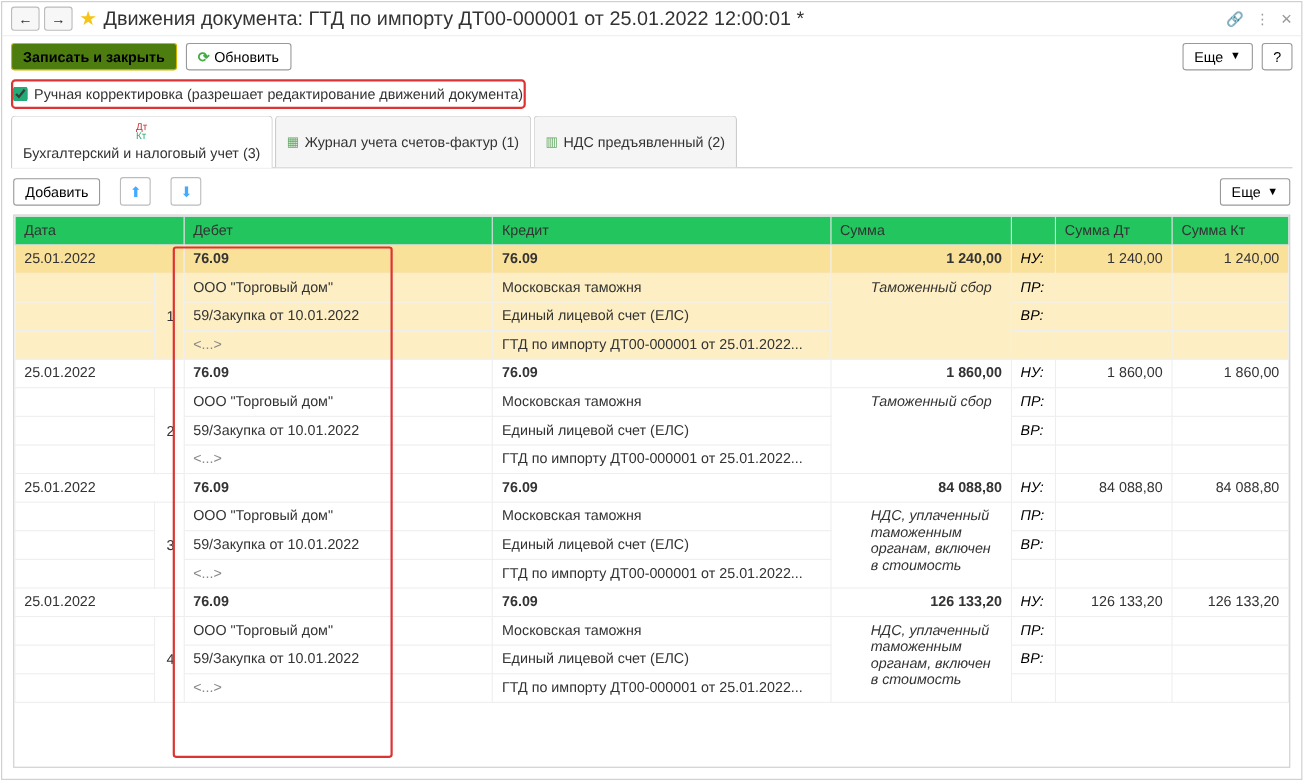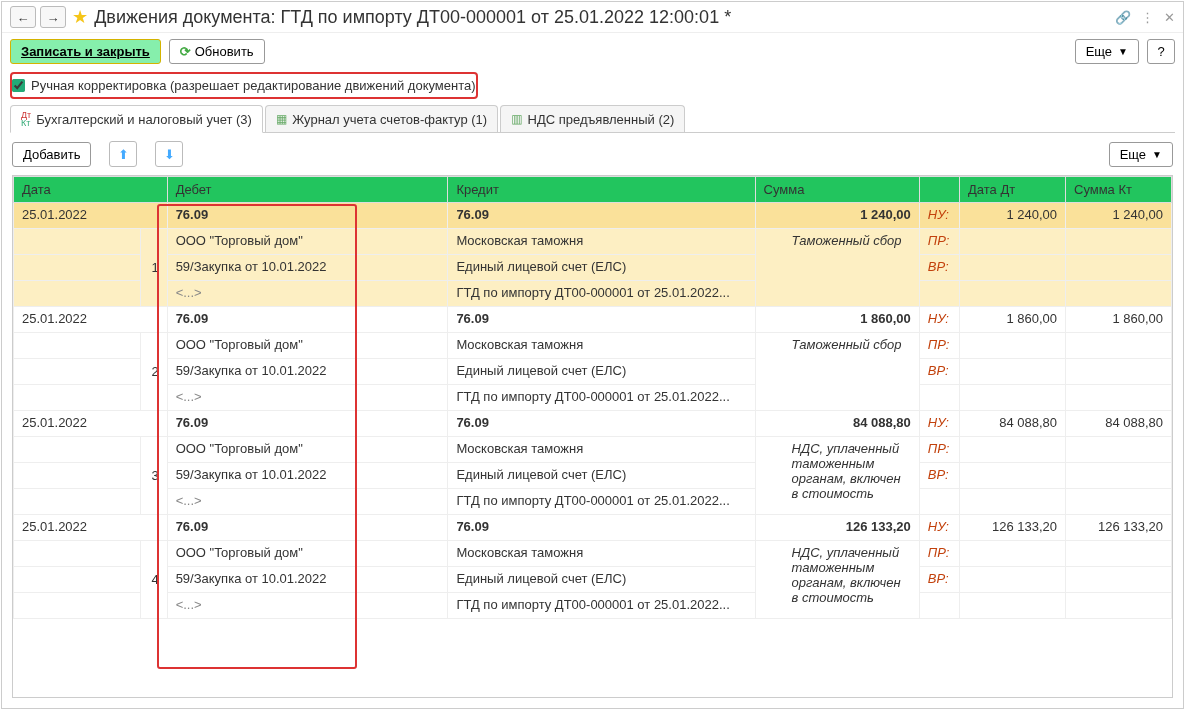--- a/index.html
+++ b/index.html
@@ -51,24 +51,23 @@
     border-radius: 3px;
     padding: 4px 10px;
     background: #fff;
     cursor: pointer;
     display: inline-flex;
     align-items: center;
     gap: 4px;
     font-size: 13px;
   }
   .btn-yellow {
-    background: #86efac;
+    background: #4d7c0f;
     border-color: #d4b300;
     font-weight: bold;
-    text-decoration: underline;
   }
   .btn-more {
     margin-left: auto;
   }
   .btn-help {
     width: 28px;
     justify-content: center;
   }
   .checkbox-row {
     margin: 2px 8px 6px 8px;
@@ -96,20 +95,21 @@
     display: flex;
     align-items: center;
     gap: 5px;
     cursor: pointer;
     font-size: 13px;
   }
   .tab.active {
     background: #fff;
     border-bottom: 1px solid #fff;
     margin-bottom: -1px;
+    flex-direction: column;
   }
   .tab-icon-dk {
     font-size: 9px;
     line-height: 8px;
     display: flex;
     flex-direction: column;
   }
   .tab-icon-dk .d { color: #c33; }
   .tab-icon-dk .k { color: #3a7; }
   .tab-icon-grid { color: #6a6; font-size: 12px; }
@@ -153,21 +153,21 @@
     padding: 4px 8px;
     font-size: 13px;
     vertical-align: top;
     height: 26px;
   }
   .col-date { width: 120px; }
   .col-num { width: 25px; }
   .col-debit { width: 265px; }
   .col-credit { width: 290px; }
   .col-sum { width: 155px; text-align: right; }
-  .col-lbl { width: 38px; font-style: italic; color: #c2410c; }
+  .col-lbl { width: 38px; font-style: italic; color: #000000; }
   .col-sumdt { width: 100px; text-align: right; }
   .col-sumkt { width: 100px; text-align: right; }
   .bold { font-weight: bold; }
   .italic { font-style: italic; padding-left: 36px; }
   .ellipsis { color: #888; }
   .num-cell { text-align: right; vertical-align: middle; }
   .hl td { background: #fdefc3; }
   .hl-head td { background: #fae19a; }
   .red-outline {
     border: 2px solid #d33 !important;
@@ -262,21 +262,21 @@
         <col class="col-sumdt">
           <col class="col-sumkt">
       </colgroup>
       <thead>
         <tr>
           <th colspan="2">Дата</th>
           <th>Дебет</th>
           <th>Кредит</th>
           <th>Сумма</th>
           <th></th>
-          <th>Дата Дт</th>
+          <th>Сумма Дт</th>
           <th>Сумма Кт</th>
         </tr>
       </thead>
       <tbody id="tbody">
           <tr class="hl-head">
             <td colspan="2">25.01.2022</td>
             <td class="bold">76.09</td>
             <td class="bold">76.09</td>
             <td class="bold" style="text-align:right">1 240,00</td>
             <td class="col-lbl">НУ:</td>

